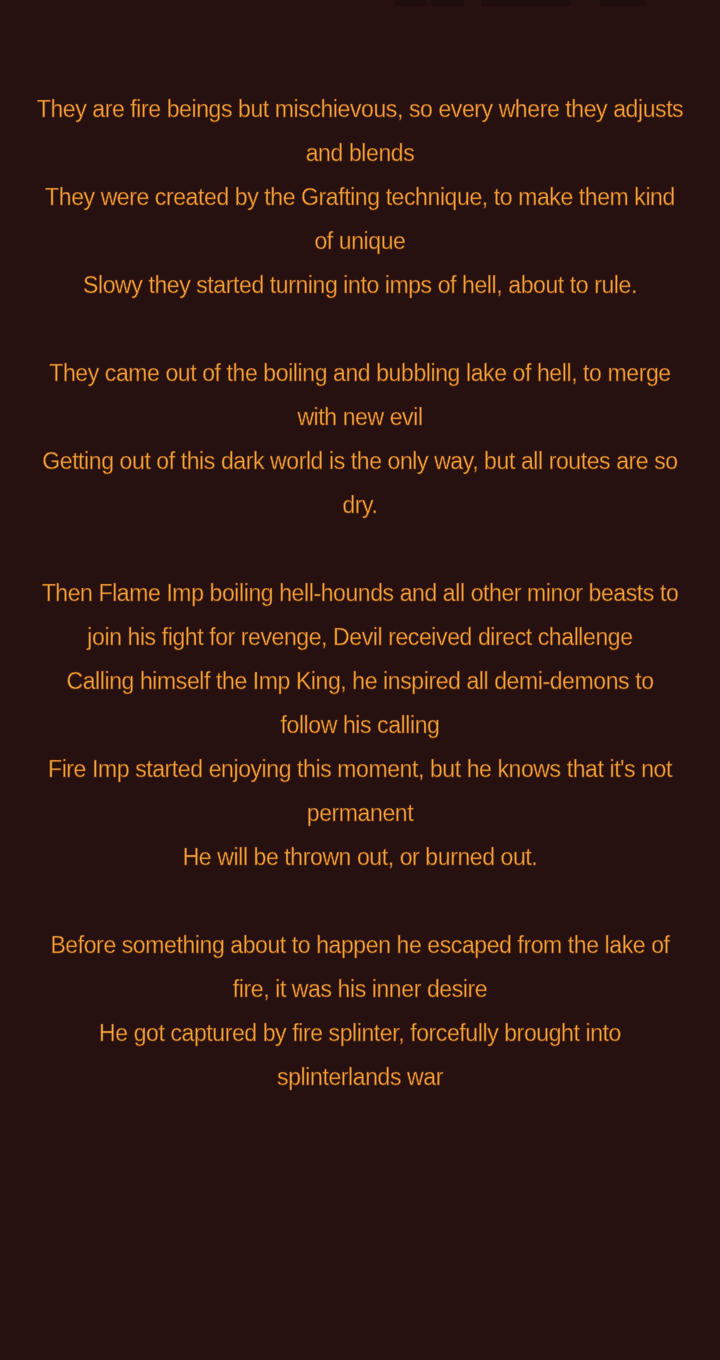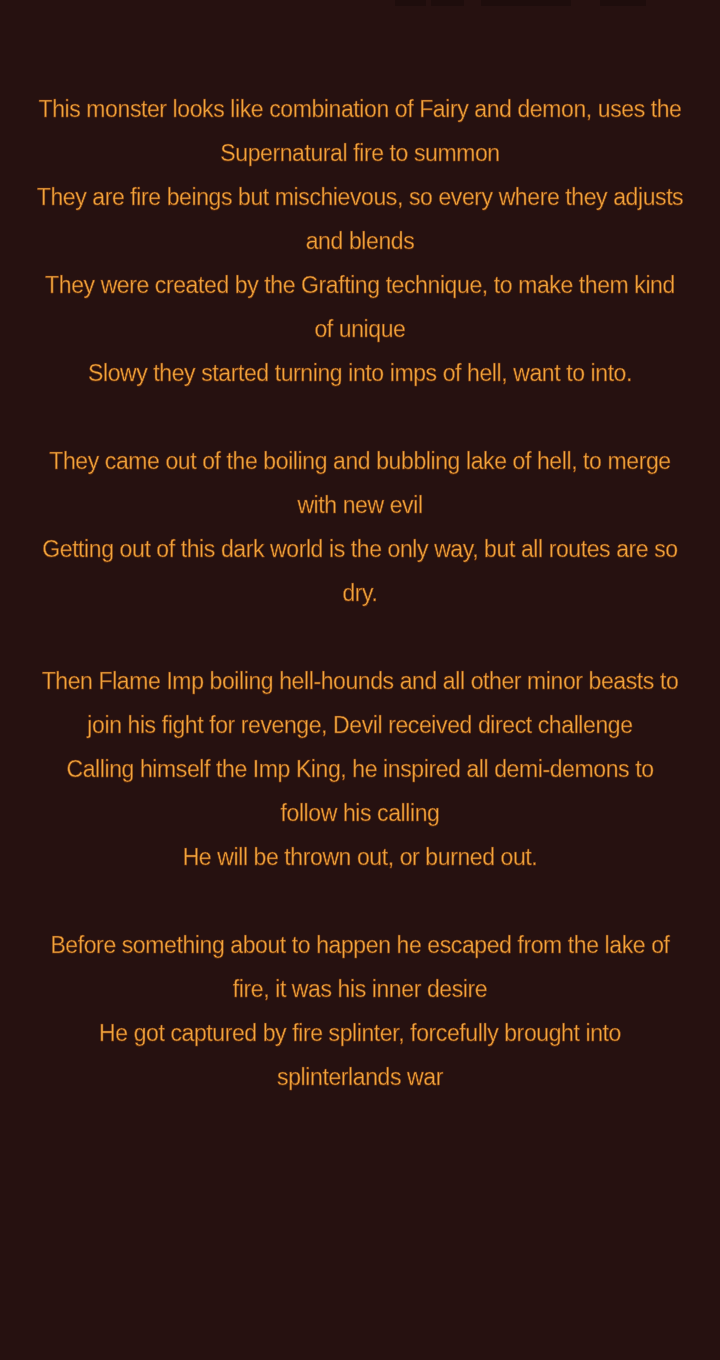--- a/index.html
+++ b/index.html
@@ -68,34 +68,34 @@
   <div class="statusbar">
     <i class="sb1"></i>
     <i class="sb2"></i>
     <i class="sb3"></i>
     <i class="sb4"></i>
   </div>
 
   <div class="poem">
 
     <div class="stanza">
-      <p class="line">This monster looks like combination of Fairy and demon, uses the Supernatural fire to summon</p>
       <p class="line">They are fire beings but mischievous, so every where they adjusts and blends</p>
       <p class="line">They were created by the Grafting technique, to make them kind of unique</p>
-      <p class="line">Slowy they started turning into imps of hell, want to into.</p>
+      <p class="line">Slowy they started turning into imps of hell, about to rule.</p>
     </div>
 
     <div class="stanza">
       <p class="line">They came out of the boiling and bubbling lake of hell, to merge with new evil</p>
       <p class="line">Getting out of this dark world is the only way, but all routes are so dry.</p>
     </div>
 
     <div class="stanza">
       <p class="line">Then Flame Imp boiling hell-hounds and all other minor beasts to join his fight for revenge, Devil received direct challenge</p>
       <p class="line">Calling himself the Imp King, he inspired all demi-demons to follow his calling</p>
+      <p class="line">Fire Imp started enjoying this moment, but he knows that it's not permanent</p>
       <p class="line">He will be thrown out, or burned out.</p>
     </div>
 
     <div class="stanza">
       <p class="line">Before something about to happen he escaped from the lake of fire, it was his inner desire</p>
       <p class="line">He got captured by fire splinter, forcefully brought into splinterlands war</p>
 
     </div>
 
   </div>

